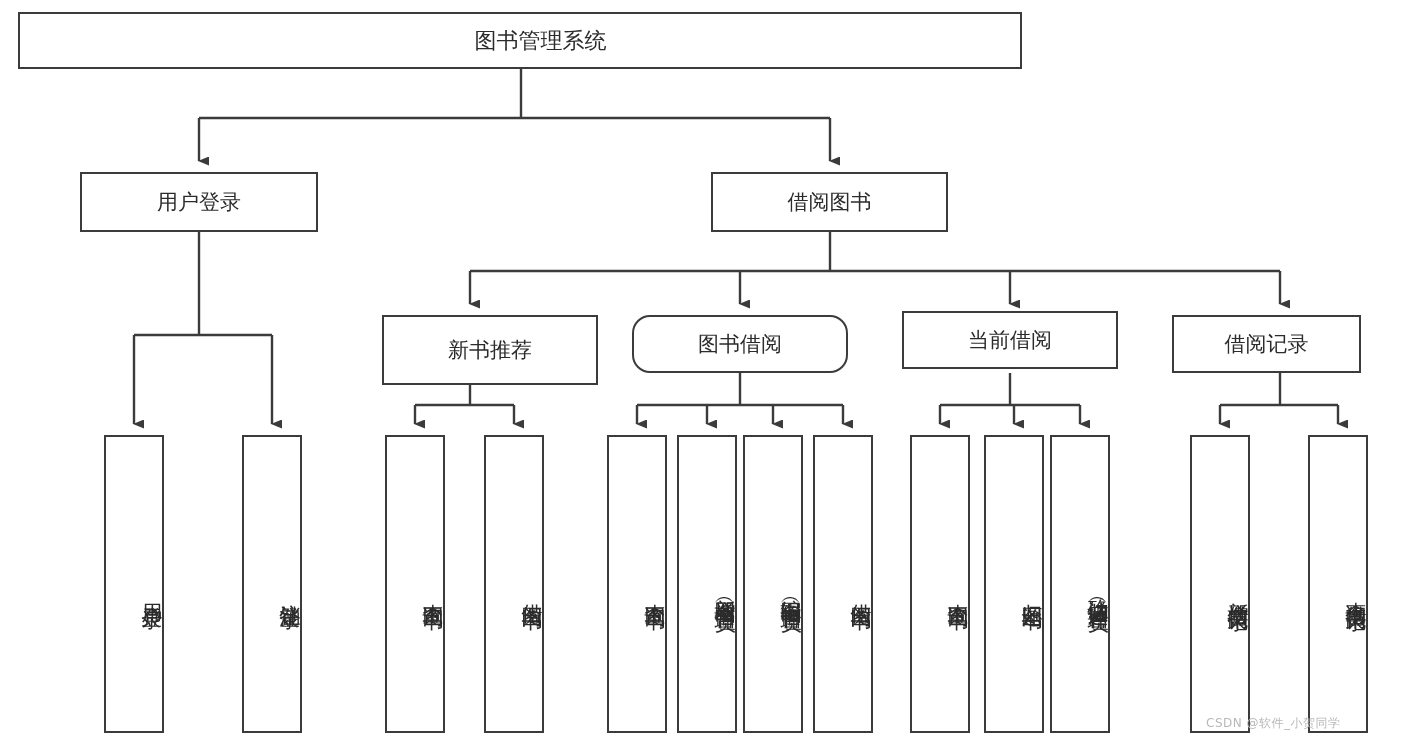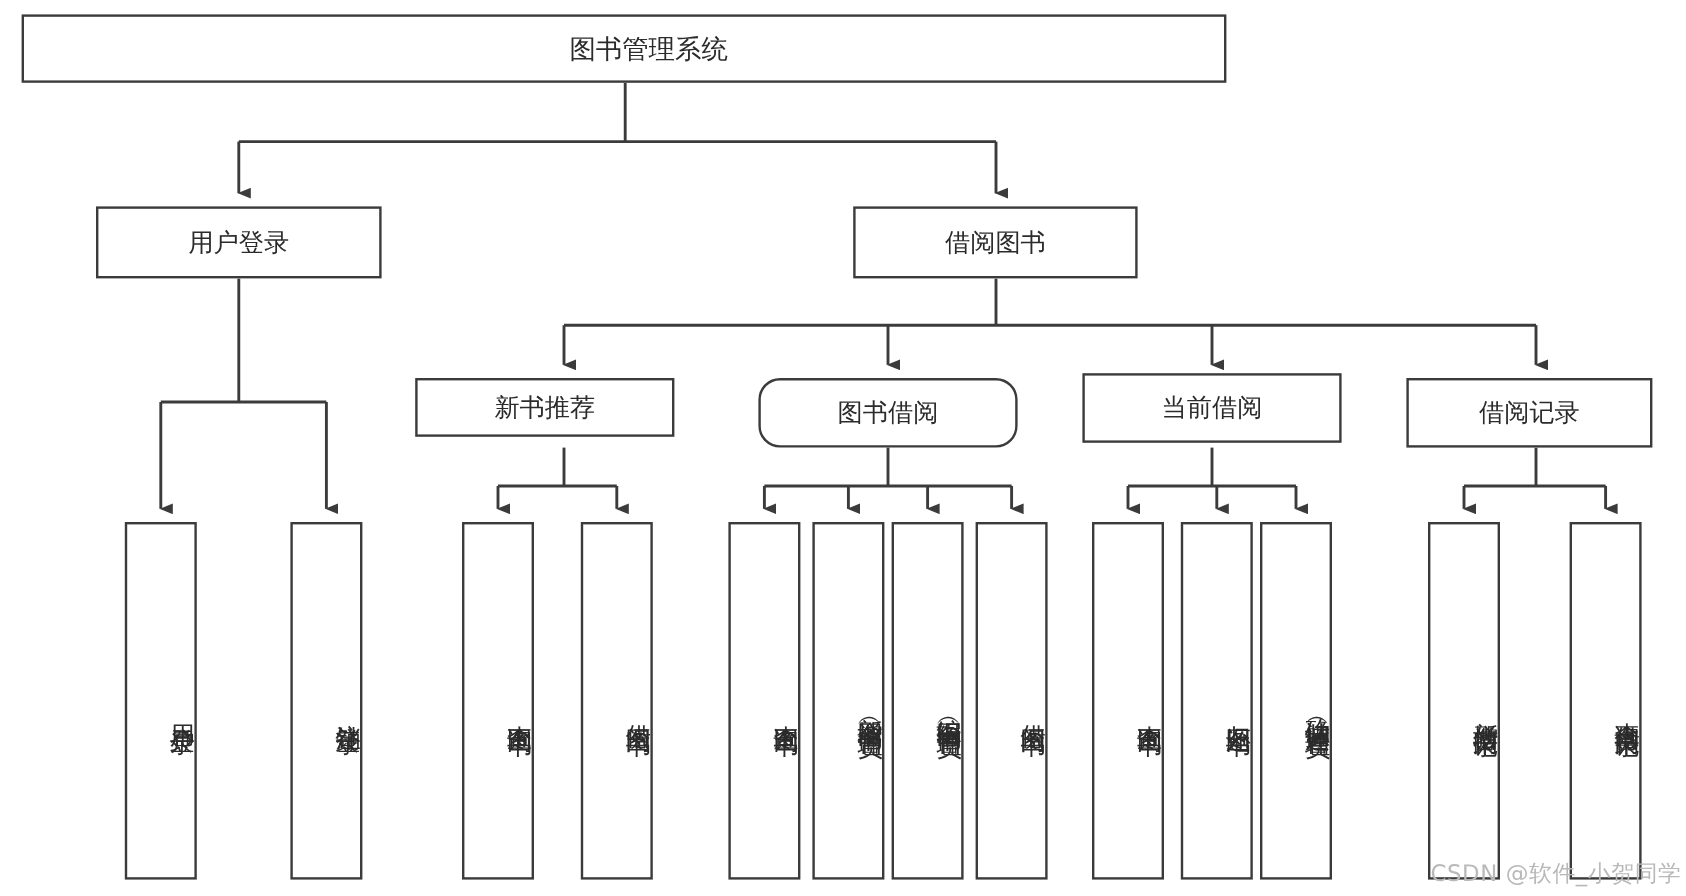--- a/index.html
+++ b/index.html
@@ -54,24 +54,25 @@
     padding-top: 14px;
     line-height: 1.0;
   }
   .node.leaf .lbl {
     writing-mode: vertical-rl;
     text-orientation: upright;
     white-space: nowrap;
   }
   .watermark {
     position: absolute;
-    font-size: 19px;
+    font-size: 12px;
     color: #b9b9b9;
     white-space: nowrap;
     letter-spacing: 0.5px;
+    margin-left: 14px;
   }
 </style>
 </head>
 <body>
 
 <div id="canvas">
 
   <svg id="wires" viewBox="0 0 1405 747" xmlns="http://www.w3.org/2000/svg">
     <defs>
       <marker id="arrowhead" markerWidth="9" markerHeight="11" refX="4.5" refY="10" orient="auto" markerUnits="userSpaceOnUse">
@@ -119,30 +120,30 @@
     <span class="lbl">图书管理系统</span>
   </div>
 
   <div class="node lvl2" style="left: 80px; top: 172px; width: 238px; height: 60px;">
     <span class="lbl">用户登录</span>
   </div>
   <div class="node lvl2" style="left: 711px; top: 172px; width: 237px; height: 60px;">
     <span class="lbl">借阅图书</span>
   </div>
 
-  <div class="node lvl3" style="left: 346px; top: 315px; width: 216px; height: 49px; text-align: right;">
+  <div class="node lvl3" style="left: 382px; top: 315px; width: 216px; height: 70px; text-align: right;">
     <span class="lbl">新书推荐</span>
   </div>
   <div class="node lvl3" style="left: 632px; top: 315px; width: 216px; height: 58px; border-radius: 18px;">
     <span class="lbl">图书借阅</span>
   </div>
   <div class="node lvl3" style="left: 902px; top: 311px; width: 216px; height: 58px;">
     <span class="lbl">当前借阅</span>
   </div>
-  <div class="node lvl3" style="left: 1172px; top: 315px; width: 205px; height: 58px;">
+  <div class="node lvl3" style="left: 1172px; top: 315px; width: 189px; height: 58px;">
     <span class="lbl">借阅记录</span>
   </div>
 
   <div class="node leaf" style="left: 104px; top: 435px; width: 60px; height: 298px;">
     <span class="lbl">用户登录</span>
   </div>
   <div class="node leaf" style="left: 242px; top: 435px; width: 60px; height: 298px;">
     <span class="lbl">注销登录</span>
   </div>
   <div class="node leaf" style="left: 385px; top: 435px; width: 60px; height: 298px;">

